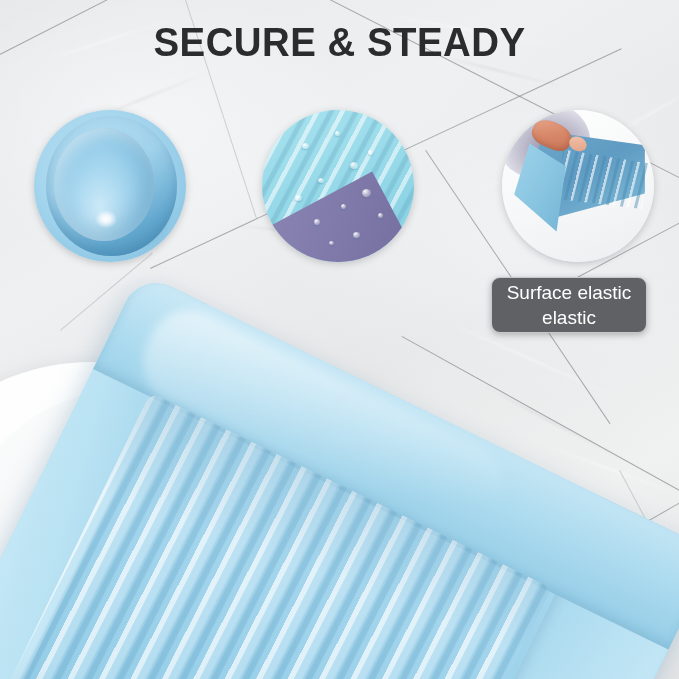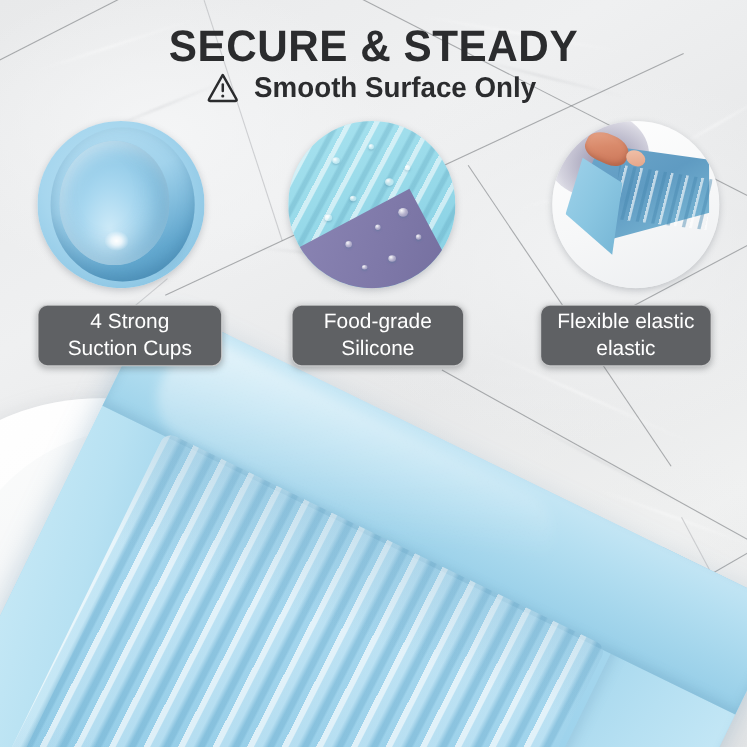--- a/index.html
+++ b/index.html
@@ -184,28 +184,20 @@
     <div class="board-leftwall"></div>
     <div class="board-sidewall"></div>
     <div class="board-wall"></div>
     <div class="board-ridges"></div>
     <div class="ridge-shade"></div>
     <div class="board-gloss"></div>
   </div>
 
   <div class="title">SECURE &amp; STEADY</div>
 
-  <div class="sub-row">
-    <svg class="warn-icon" viewBox="0 0 24 24">
-      <path d="M12 3.2 L21.6 20.2 Q22.3 21.5 20.9 21.5 L3.1 21.5 Q1.7 21.5 2.4 20.2 Z" fill="none" stroke="#2b2c2e" stroke-width="1.7" stroke-linejoin="round"></path>
-      <rect x="11.15" y="9" width="1.75" height="6.4" rx=".85" fill="#2b2c2e"></rect>
-      <circle cx="12.02" cy="18.0" r="1.1" fill="#2b2c2e"></circle>
-    </svg>
-    <div class="sub-text">Smooth Surface Only</div>
-  </div>
 
   <div class="circle" style="left:34px;top:110px;">
     <div class="inner">
       <div class="cup-bg"></div>
       <div class="cup-shadow"></div>
       <div class="cup-rim"></div>
       <div class="cup-bowl"></div>
       <div class="cup-spec"></div>
     </div>
   </div>
@@ -235,28 +227,20 @@
       <div class="flex-bg"></div>
       <div class="flex-shadow"></div>
       <div class="board-back"></div>
       <div class="board-ribs"></div>
       <div class="board-front"></div>
       <div class="finger"></div>
       <div class="nail"></div>
     </div>
   </div>
 
-  <div class="chip" style="left:34px;top:277px;width:166px;height:54px;">
-    <span>4 Strong</span>
-    <span>Suction Cups</span>
-  </div>
-
-  <div class="chip" style="left:265px;top:277px;width:155px;height:54px;">
-    <span>Food-grade</span>
-    <span>Silicone</span>
-  </div>
+
 
   <div class="chip" style="left:491px;top:277px;width:154px;height:54px;">
-    <span>Flexible elastic</span>
+    <span>Surface elastic</span>
     <span>elastic</span>
   </div>
 
 </div>
 
 </body></html>

